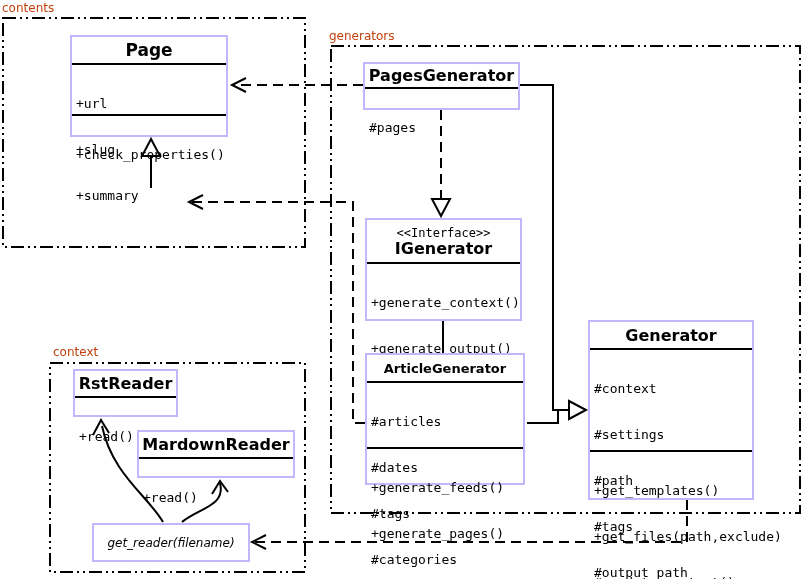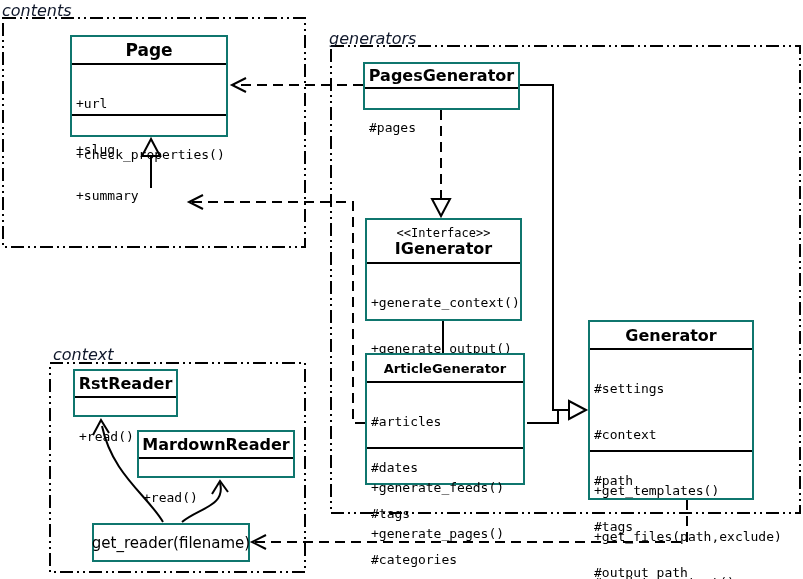--- a/index.html
+++ b/index.html
@@ -1,28 +1,28 @@
 <!DOCTYPE html>
 <html><head>
 <meta charset="utf-8">
 <style>
   html,body{margin:0;padding:0;background:#fff;}
   #stage{position:relative;width:803px;height:579px;background:#ffffff;overflow:hidden;
          font-family:"DejaVu Sans",sans-serif;color:#000;}
   #wires{position:absolute;left:0;top:0;z-index:0;}
-  .pkg-label{position:absolute;z-index:2;font-size:16px;color:#0f172a;background:transparent;font-style:italic;}
-  .cls{position:absolute;z-index:1;background:#fff;border:2px solid #0f766e;box-sizing:border-box;}
+  .pkg-label{position:absolute;z-index:2;font-size:12px;color:#c2410c;background:transparent;}
+  .cls{position:absolute;z-index:1;background:#fff;border:2px solid #c4b5fd;box-sizing:border-box;}
   .title{font-family:"DejaVu Sans",sans-serif;font-weight:bold;font-size:16px;
          display:flex;align-items:center;justify-content:center;text-align:center;box-sizing:border-box;}
   .title.small{font-size:13px;}
   .stereo{font-family:"DejaVu Sans Mono",monospace;font-weight:normal;font-size:12px;display:block;}
   .comp{border-top:2px solid #000;box-sizing:border-box;
         font-family:"DejaVu Sans Mono",monospace;font-size:13px;padding:1px 3px 0 4px;white-space:pre;}
   .mline{line-height:16px;height:16px;}
-  .plain{font-family:"DejaVu Sans",sans-serif;font-size:15px;display:flex;align-items:center;justify-content:center;}
+  .plain{font-family:"DejaVu Sans",sans-serif;font-size:12px;display:flex;align-items:center;justify-content:center;font-style:italic;}
 </style>
 </head>
 <body>
 
 <div id="stage">
 
   <svg id="wires" width="803" height="579" viewBox="0 0 803 579">
 
     <g>
       <rect x="3" y="18" width="302" height="229" fill="none" stroke="#000" stroke-width="2" stroke-dasharray="13 4 2 4 2 4"></rect>
@@ -126,22 +126,22 @@
     </div>
     <div class="comp" style="height:36px;">
       <div class="mline">+generate_feeds()</div>
       <div class="mline">+generate_pages()</div>
     </div>
   </div>
 
   <div class="cls" style="left:588px;top:320px;width:166px;height:180px;">
     <div class="title" style="height:26px;">Generator</div>
     <div class="comp" style="height:102px;">
+      <div class="mline">#context</div>
       <div class="mline">#settings</div>
-      <div class="mline">#context</div>
       <div class="mline">#path</div>
       <div class="mline">#tags</div>
       <div class="mline">#output_path</div>
       
     </div>
     <div class="comp" style="height:48px;">
       <div class="mline">+get_templates()</div>
       <div class="mline">+get_files(path,exclude)</div>
       <div class="mline">#_update_context()</div>
     </div>

